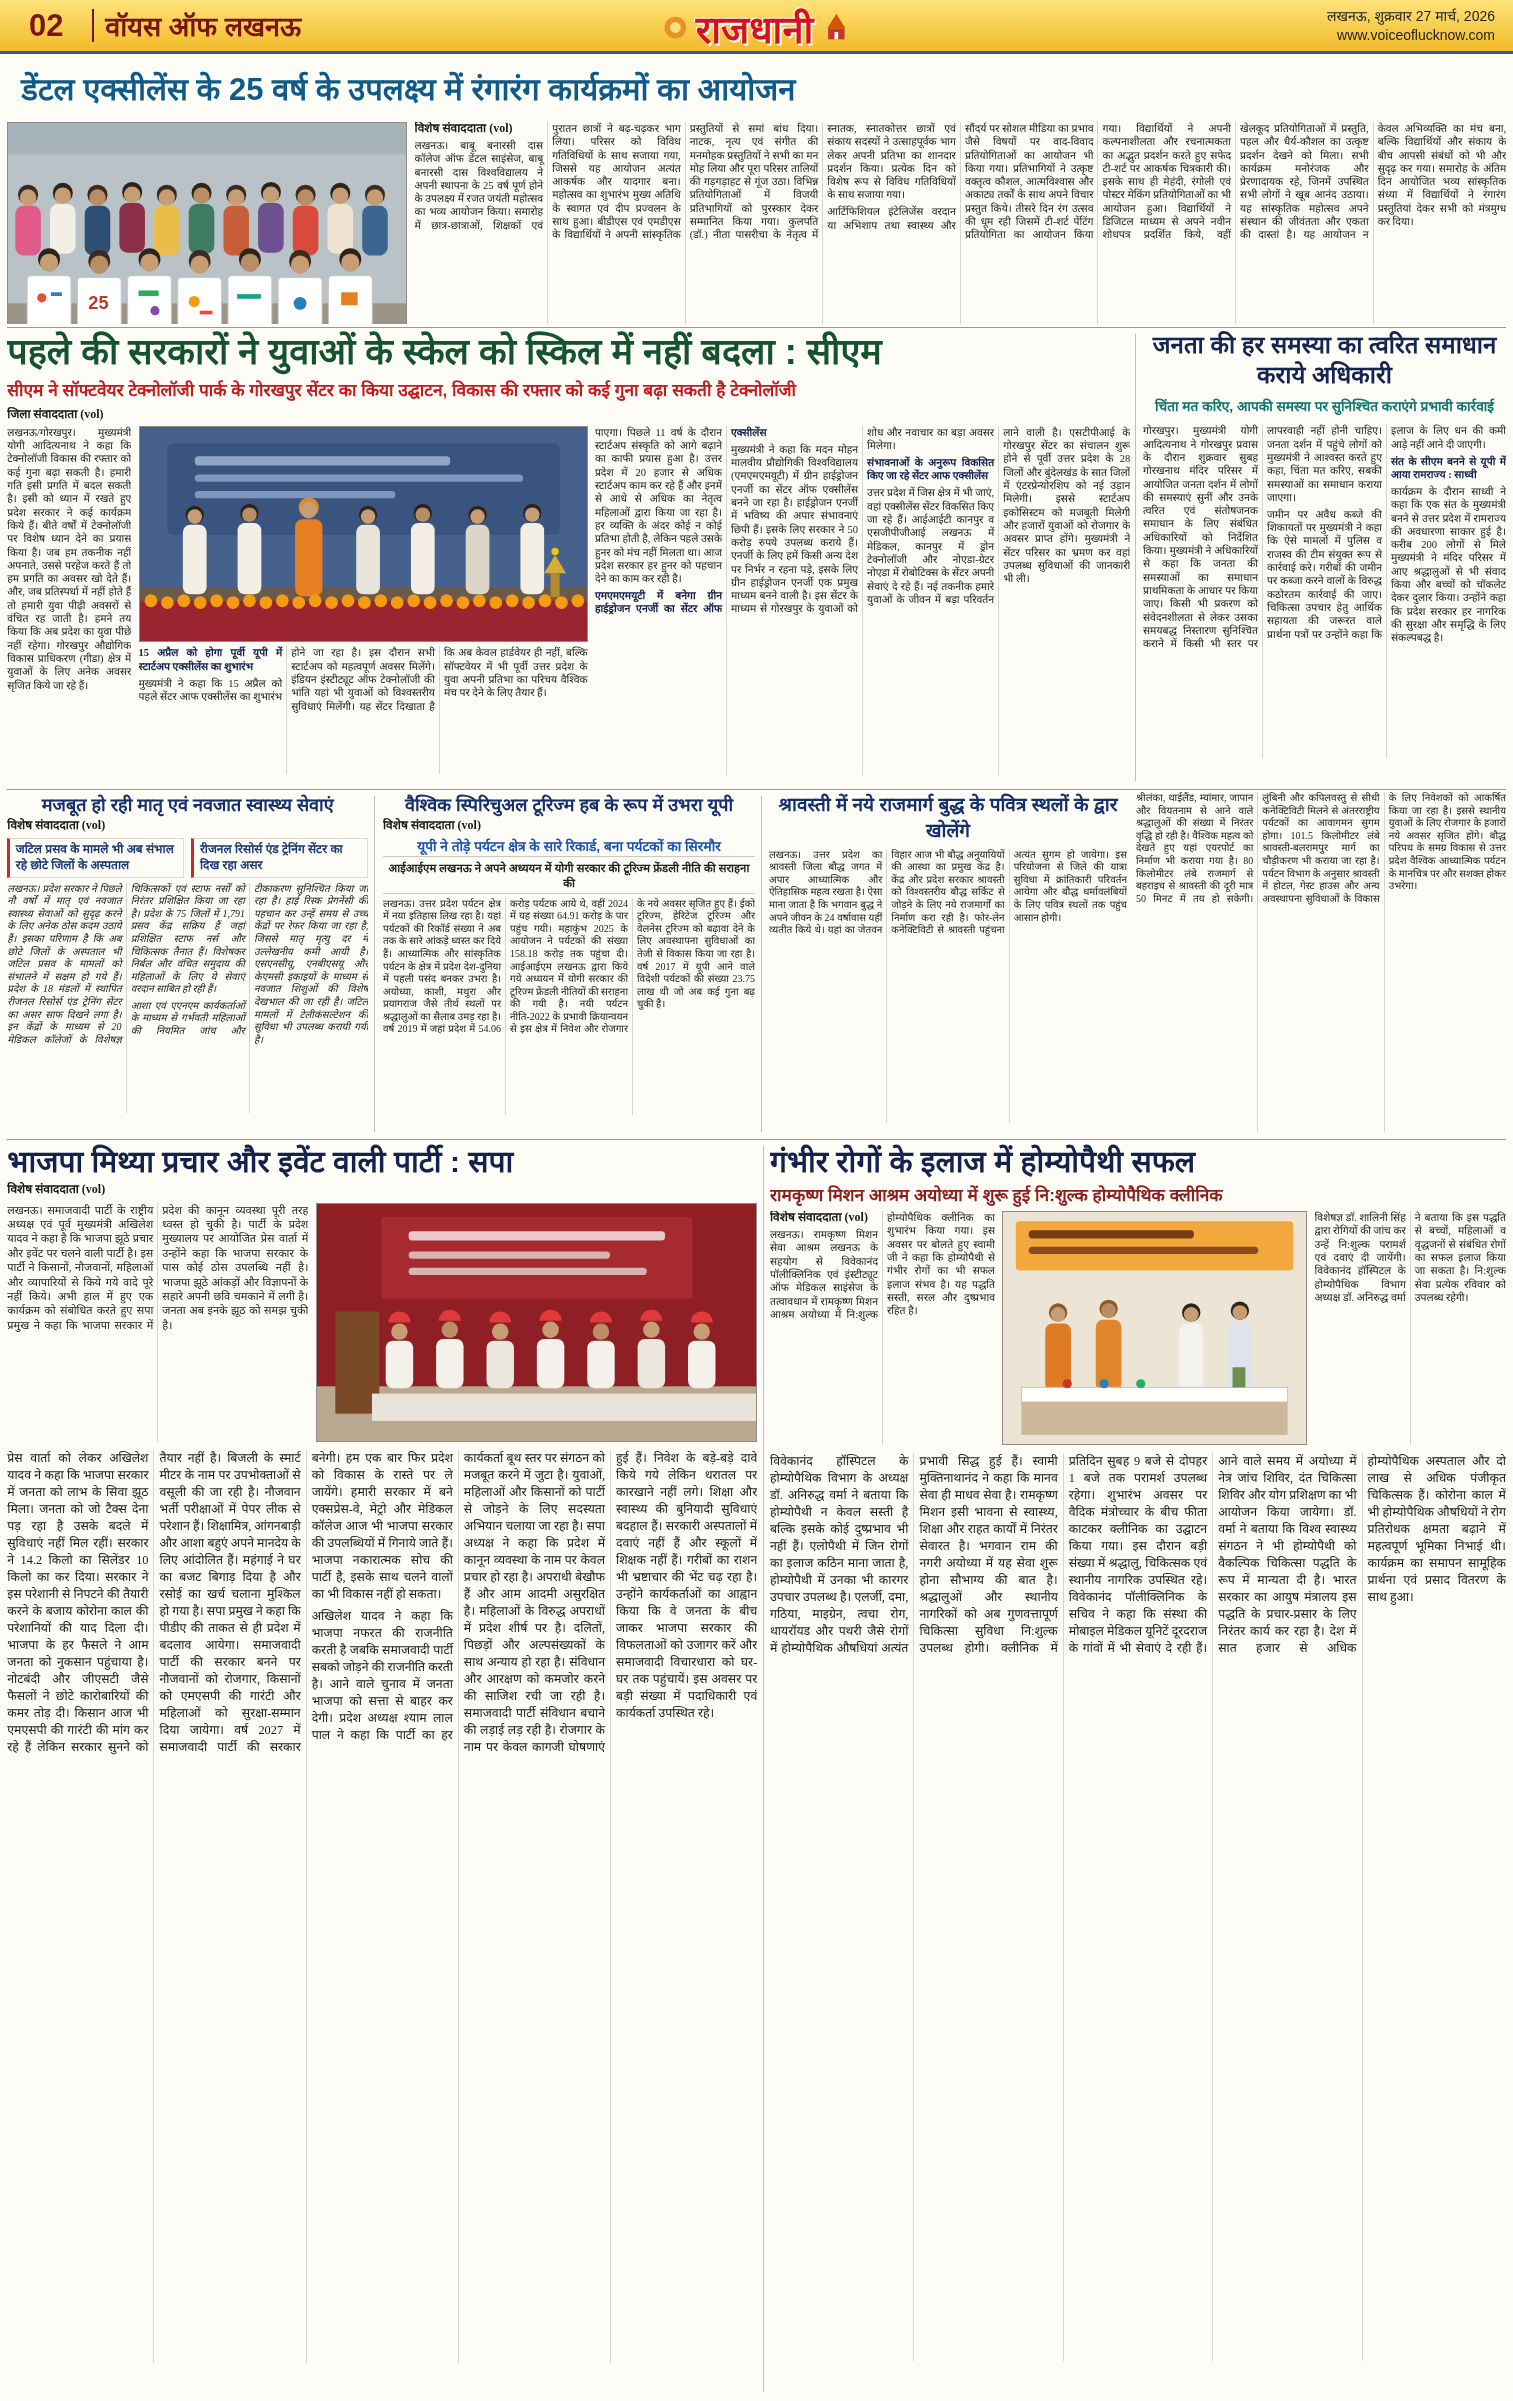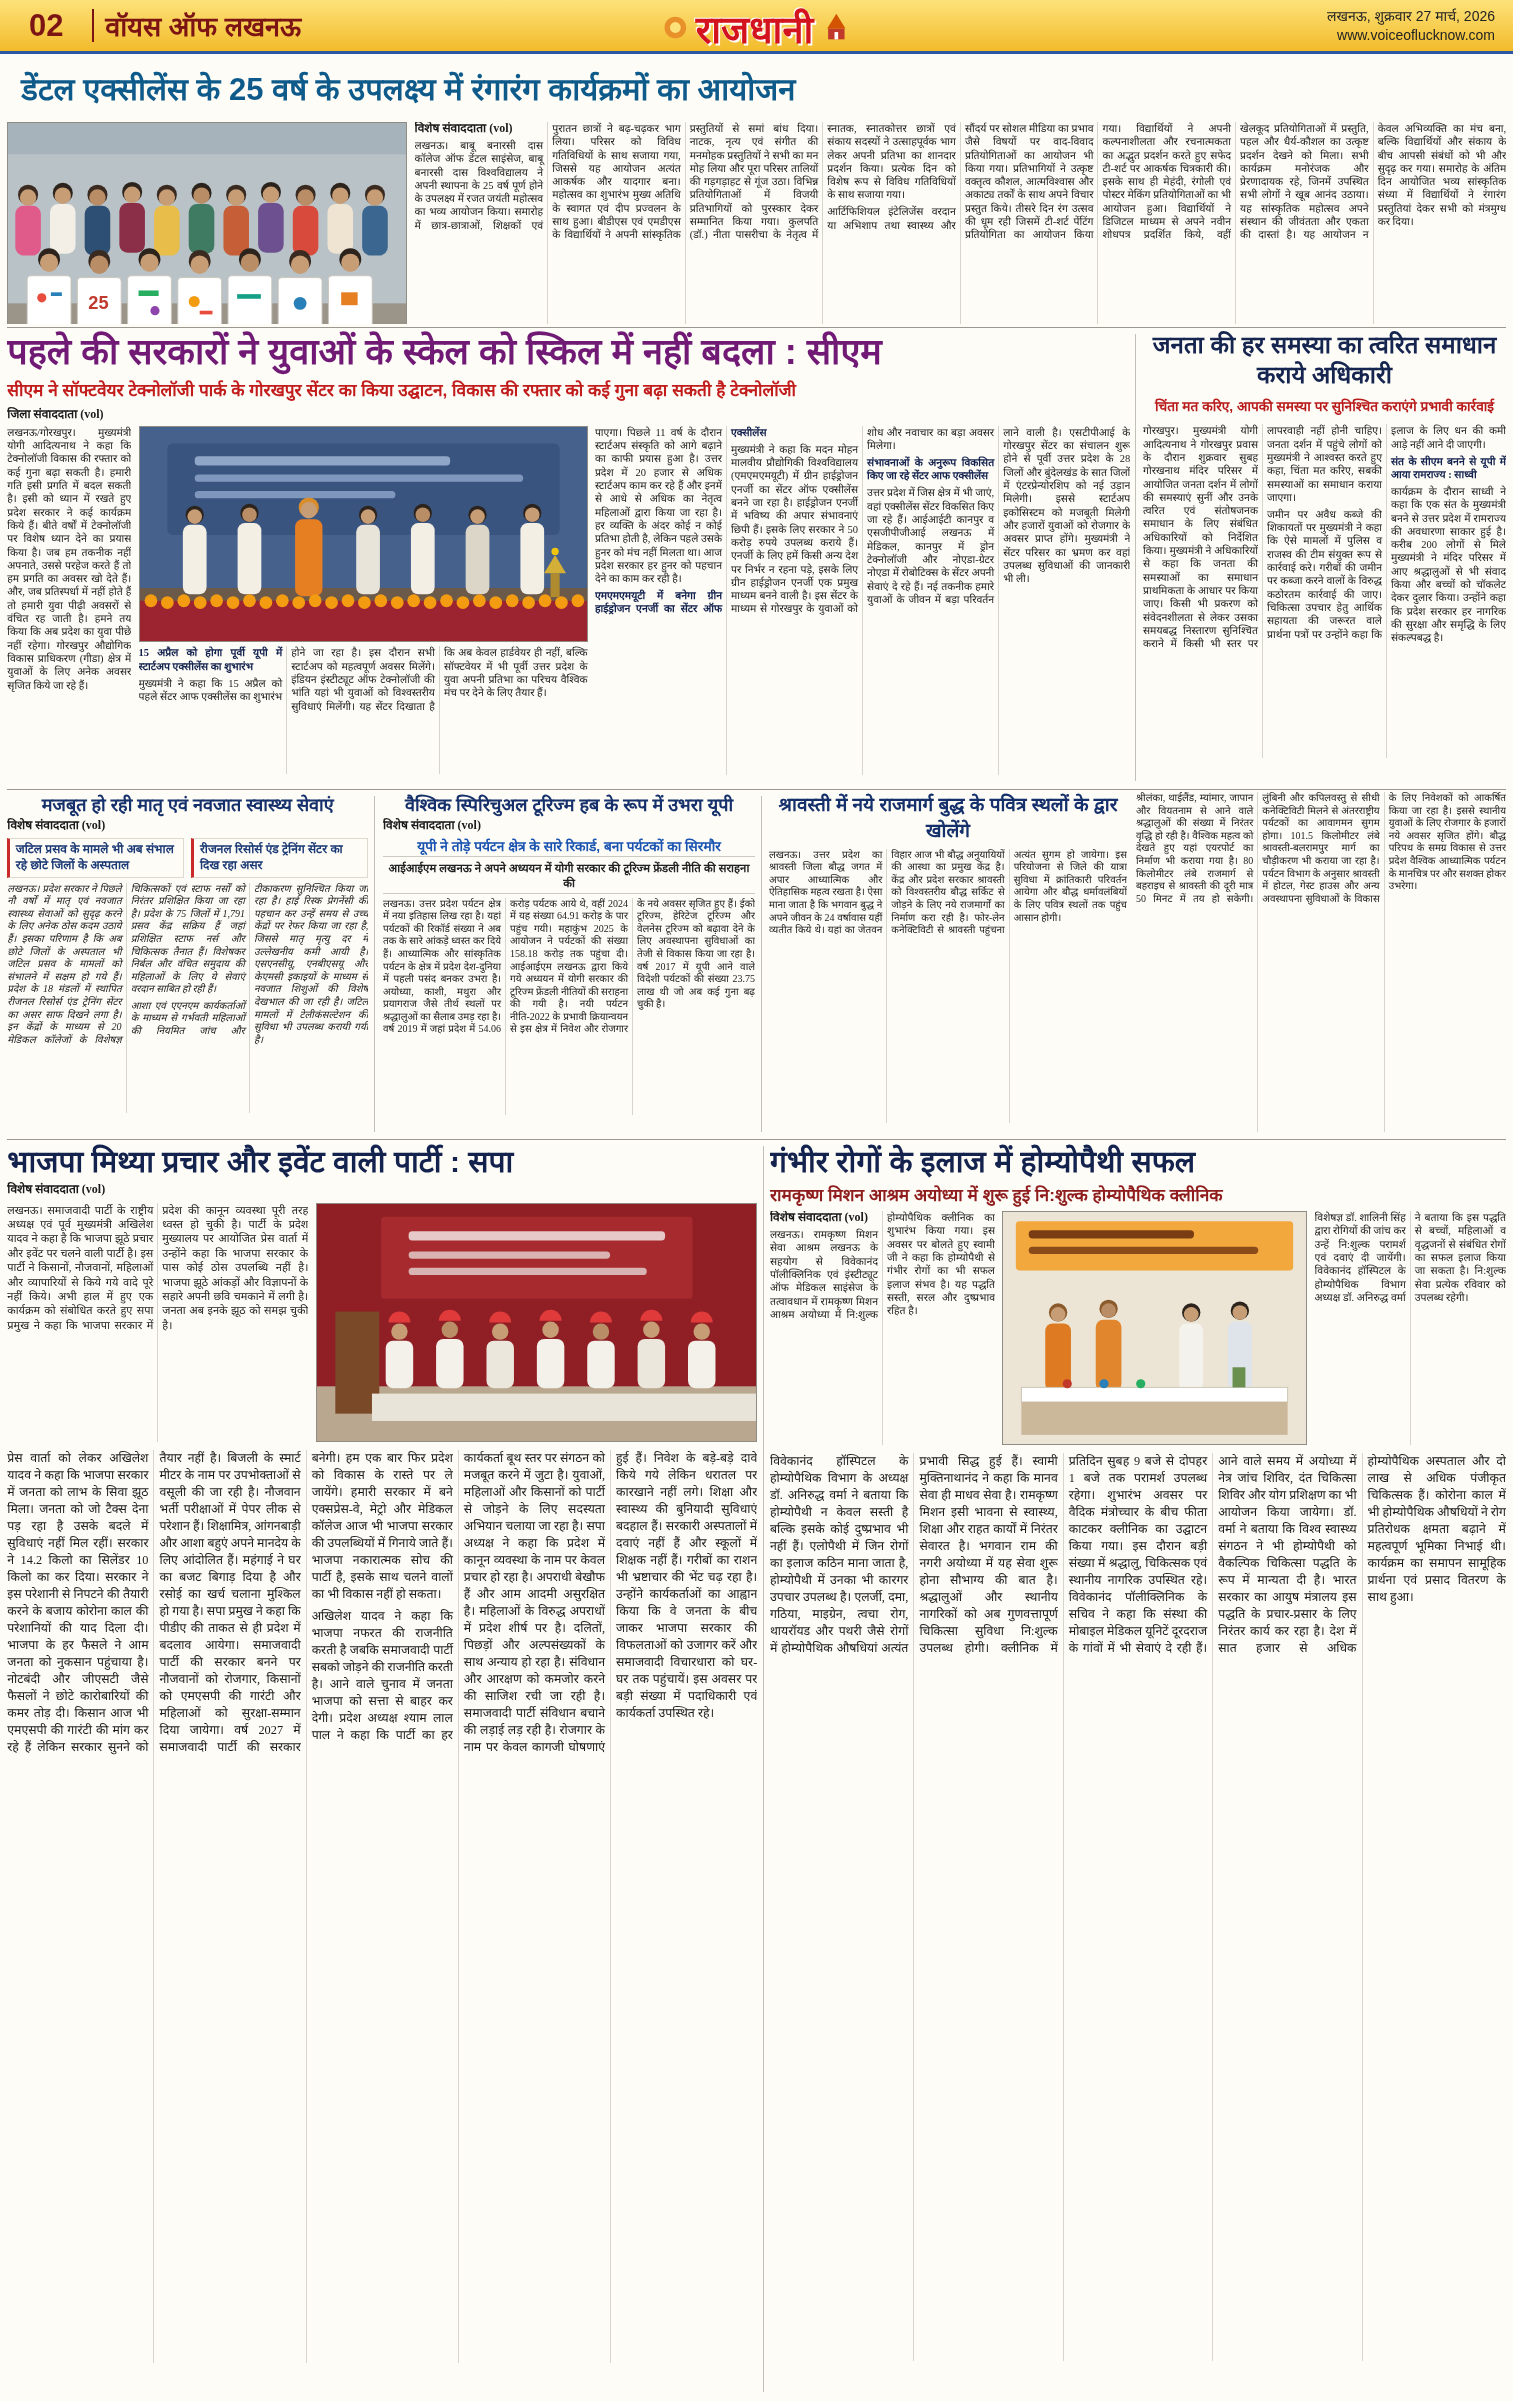--- a/index.html
+++ b/index.html
@@ -34,37 +34,37 @@
   .vsep{position:absolute;width:0.9px;background:#c3c0b7;}
   
   #dental{top:57px;left:7.3px;width:1499px;height:267px;}
   #dental .headline{font-family:"Liberation Sans",sans-serif;font-size:31px;font-weight:bold;color:#0e5a8a;
                     white-space:nowrap;line-height:37px;margin:14px;}
   #dental .row{display:flex;gap:7.3px;margin-top:5.5px;height:221px;}
   #dental .photo{width:398px;height:219px;flex:none;}
   #dental .txt{flex:1;height:221px;overflow:hidden;}
   
   #cm{top:330px;left:7.3px;width:1123px;height:455px;}
-  #cm .headline{font-family:"Liberation Sans",sans-serif;font-size:36px;font-weight:bold;color:#701a75;
+  #cm .headline{font-family:"Liberation Sans",sans-serif;font-size:36px;font-weight:bold;color:#14532d;
                 white-space:nowrap;line-height:43px;margin:0;}
   #cm .sub{font-family:"Liberation Sans",sans-serif;font-size:17.3px;font-weight:bold;color:#c21d1d;
            white-space:nowrap;margin:4.6px 0 0 0;}
   #cm .byline{margin-top:4.6px;}
   #cm .content{display:flex;gap:7.3px;margin-top:3.7px;height:349px;}
   #cm .colL{width:124px;flex:none;overflow:hidden;}
   #cm .mid{width:449px;flex:none;}
   #cm .mid .photo{width:447px;height:214px;}
   #cm .under{margin-top:4.6px;height:128px;overflow:hidden;}
   #cm .colR{flex:1;overflow:hidden;}
   
   #janta{top:330px;left:1143px;width:363px;height:455px;}
   #janta .headline{font-family:"Liberation Sans",sans-serif;font-size:24px;line-height:30px;font-weight:bold;
                    color:#16254f;text-align:center;margin:0;}
   #janta .highlight{font-family:"Liberation Sans",sans-serif;font-size:13.7px;line-height:18px;font-weight:bold;
-                    color:#b91c1c;text-align:center;padding:6.4px 3.7px;margin:1.8px 0;}
+                    color:#0f766e;text-align:center;padding:6.4px 3.7px;margin:1.8px 0;}
   #janta .body{height:334px;overflow:hidden;}
   
   .mid-head{font-family:"Liberation Sans",sans-serif;font-size:18px;font-weight:bold;color:#16306b;
             text-align:center;margin:0;white-space:nowrap;}
   #matru{top:792px;left:7.3px;width:361px;height:343px;}
   #matru .boxes{display:flex;gap:7.3px;margin:4.6px 0;}
   #matru .box{flex:1;border:0.9px solid #ddd9cf;border-left:3.7px solid #c92a2a;padding:3.7px 5.5px;
               font-family:"Liberation Sans",sans-serif;font-size:12px;line-height:15.5px;font-weight:bold;color:#1c3a75;}
   #matru .body{height:230px;overflow:hidden;font-size:10px;line-height:12.6px;font-style:italic;}
   #tourism{top:792px;left:383px;width:372px;height:343px;}

